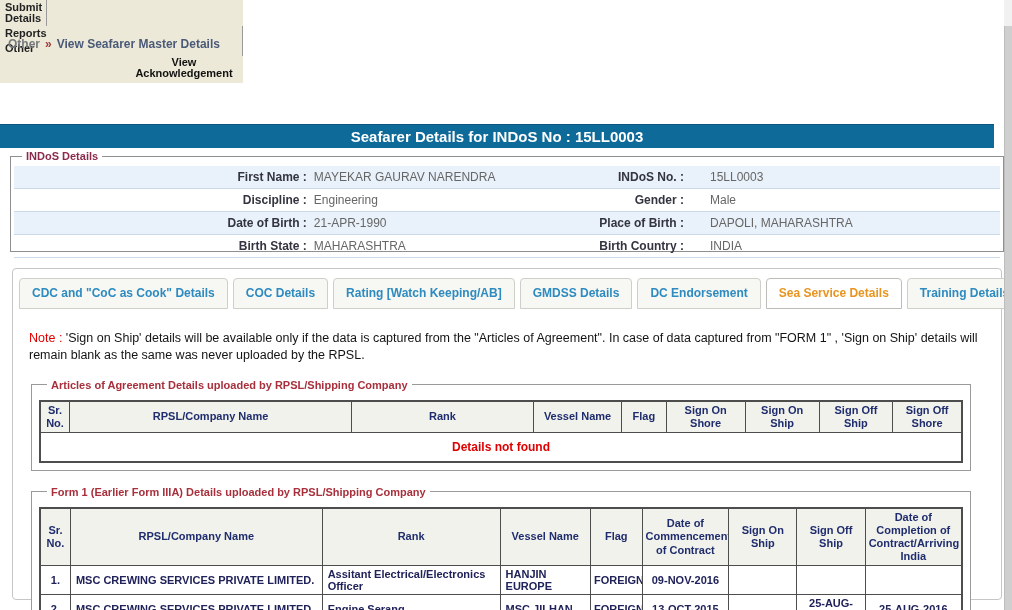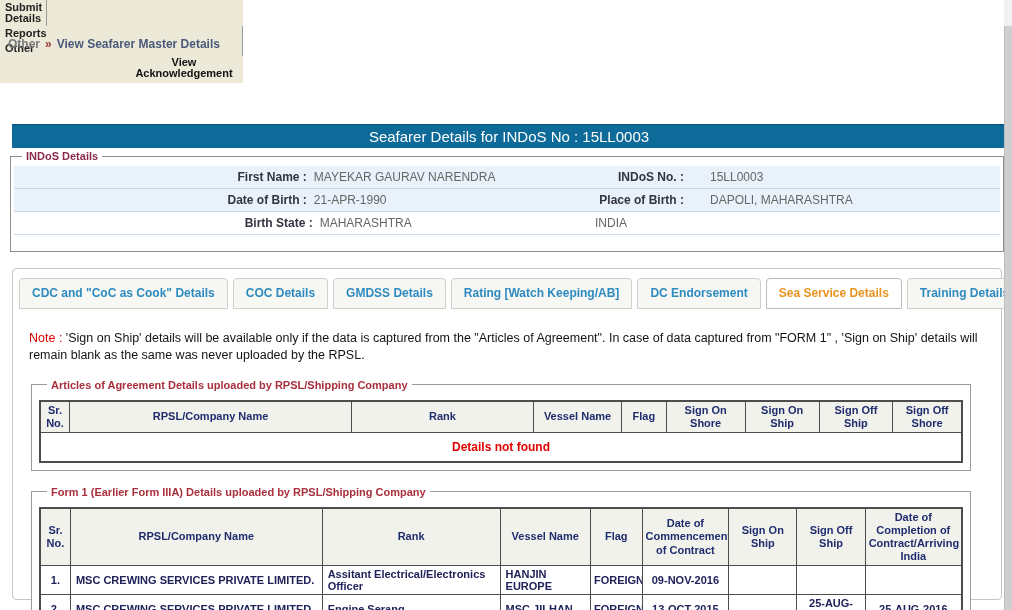--- a/index.html
+++ b/index.html
@@ -13,21 +13,21 @@
   .menu-item.w2 { width:47px; }
   .submenu-item { font-weight:bold; font-size:11px; color:#111; width:118px; margin-left:125px; text-align:center; line-height:11px; padding:1px 0 2px; cursor:default; }
 
   
   .breadcrumb { position:absolute; top:37px; left:8px; font-size:12px; font-weight:bold; }
   .bc-section { color:#77787c; }
   .bc-sep { color:#9e3a3a; padding:0 5px; }
   .bc-page { color:#4a5a78; }
 
   
-  .titlebar { position:absolute; left:12px; top:124px; width:994px; height:24px; background:#0d6a99; border-top:1px solid #0a567e; color:#fff; font-weight:normal; font-size:15px; text-align:center; line-height:23px; }
+  .titlebar { position:absolute; left:0; top:124px; width:994px; height:24px; background:#0d6a99; border-top:1px solid #0a567e; color:#fff; font-weight:bold; font-size:15px; text-align:center; line-height:23px; }
 
   
   .indos-fs { position:absolute; left:10px; top:150px; width:994px; height:102px; border:1px solid #8f8f8f; background:#fff; padding:4px 3px 0; }
   .indos-fs legend, .tbl-fs legend { font-size:11px; font-weight:bold; padding:0 4px; margin-left:8px; }
   .indos-fs legend { color:#8b2a4a;margin-top:28px; }
   .ind-row { display:flex; height:23px; line-height:23px; font-size:12px; border-bottom:1px solid #c9d9ea; }
   .ind-row.alt { background:#e9f1fa; }
   .ind-label { font-weight:bold; color:#33343f; text-align:right; padding-right:7px; white-space:nowrap; }
   .ind-value { color:#666; white-space:nowrap; }
   .c1 { width:31%; } .c2 { width:26%; } .c3 { width:13%; } .c4 { width:30%;margin-left:19px; }
@@ -76,39 +76,46 @@
   <div class="titlebar">Seafarer Details for INDoS No : 15LL0003</div>
 
   <fieldset class="indos-fs">
     <legend>INDoS Details</legend>
     <div class="ind-row alt">
       <div class="ind-label c1">First Name :</div>
       <div class="ind-value c2">MAYEKAR GAURAV NARENDRA</div>
       <div class="ind-label c3">INDoS No. :</div>
       <div class="ind-value c4">15LL0003</div>
     </div>
+    <div class="ind-row">
+      <div class="ind-label c1">Discipline :</div>
+      <div class="ind-value c2">Engineering</div>
+      <div class="ind-label c3">Gender :</div>
+      <div class="ind-value c4">Male</div>
+    </div>
     <div class="ind-row alt">
       <div class="ind-label c1">Date of Birth :</div>
       <div class="ind-value c2">21-APR-1990</div>
       <div class="ind-label c3">Place of Birth :</div>
       <div class="ind-value c4">DAPOLI, MAHARASHTRA</div>
     </div>
     <div class="ind-row">
       <div class="ind-label c1">Birth State :</div>
       <div class="ind-value c2">MAHARASHTRA</div>
+      <div class="ind-label c3">Birth Country :</div>
       <div class="ind-value c4">INDIA</div>
     </div>
   </fieldset>
 
   <div class="panel">
     <div class="tabstrip">
       <div class="tab">CDC and "CoC as Cook" Details</div>
       <div class="tab">COC Details</div>
+      <div class="tab">Rating [Watch Keeping/AB]</div>
       <div class="tab">GMDSS Details</div>
-      <div class="tab">Rating [Watch Keeping/AB]</div>
       <div class="tab">DC Endorsement</div>
       <div class="tab active">Sea Service Details</div>
       <div class="tab">Training Details</div>
     </div>
 
     <div class="note">
       <span class="note-prefix">Note :</span>
       <span>'Sign on Ship' details will be available only if the data is captured from the "Articles of Agreement". In case of data captured from "FORM 1" , 'Sign on Ship' details will remain blank as the same was never uploaded by the RPSL.</span>
     </div>
 

